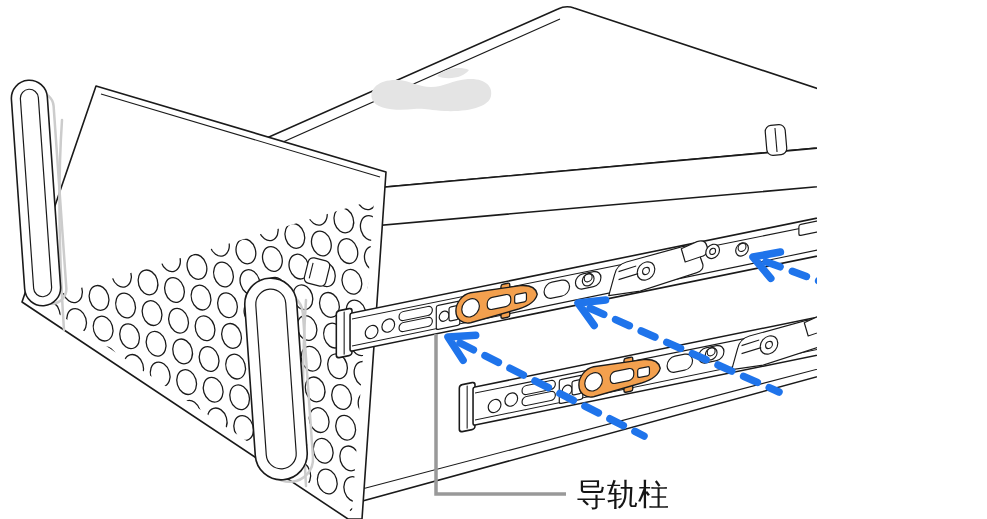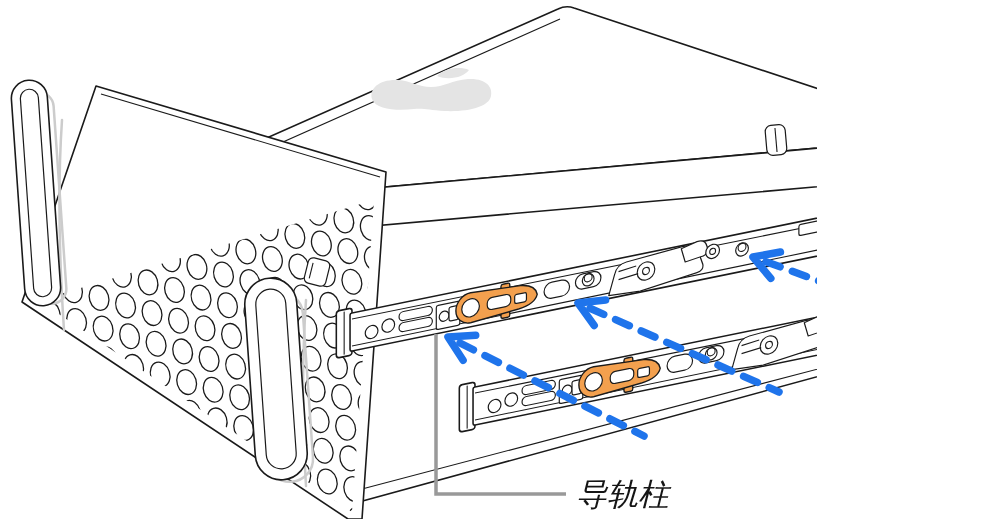--- a/index.html
+++ b/index.html
@@ -1,21 +1,21 @@
 <!DOCTYPE html>
 <html style="--line: #1a1a1a; --blue: #1f74eb; --orange-fill: #f3a04e; --gray-callout: #999999; --gray-logo: #e4e4e4; --gray-highlight: #cccccc; --background: #ffffff;"><head>
 <meta charset="utf-8">
 <style>
   :root{
     --line:#1a1a1a; --blue:#1f74eb; --orange-fill:#f3a04e;
     --gray-callout:#999999; --gray-logo:#e4e4e4; --gray-highlight:#cccccc;
     --background:#ffffff;
   }
   html,body{margin:0;padding:0;background:var(--background);}
-  .stage{width:817px;height:519px;position:relative;background:var(--background);overflow:hidden;font-style:italic;}
+  .stage{width:817px;height:519px;position:relative;background:var(--background);overflow:hidden;}
   svg{display:block;}
   .ln{stroke:var(--line);fill:none;stroke-width:1.6;stroke-linejoin:round;stroke-linecap:round;}
   .lnf{stroke:var(--line);fill:#fff;stroke-width:1.6;stroke-linejoin:round;}
   .thin{stroke:var(--line);fill:none;stroke-width:1.1;stroke-linejoin:round;}
   .thinf{stroke:var(--line);fill:#fff;stroke-width:1.2;stroke-linejoin:round;}
   .orange{fill:var(--orange-fill);stroke:var(--line);stroke-width:1.4;stroke-linejoin:round;}
   .whitecut{fill:#fff;stroke:var(--line);stroke-width:1.2;}
   .hole{fill:#fff;stroke:var(--line);stroke-width:1.3;}
   .blue-dash{stroke:var(--blue);stroke-width:7.5;fill:none;stroke-dasharray:15 13;stroke-linecap:round;}
   .blue-head{stroke:var(--blue);stroke-width:7.5;fill:none;stroke-linecap:round;stroke-linejoin:round;}

